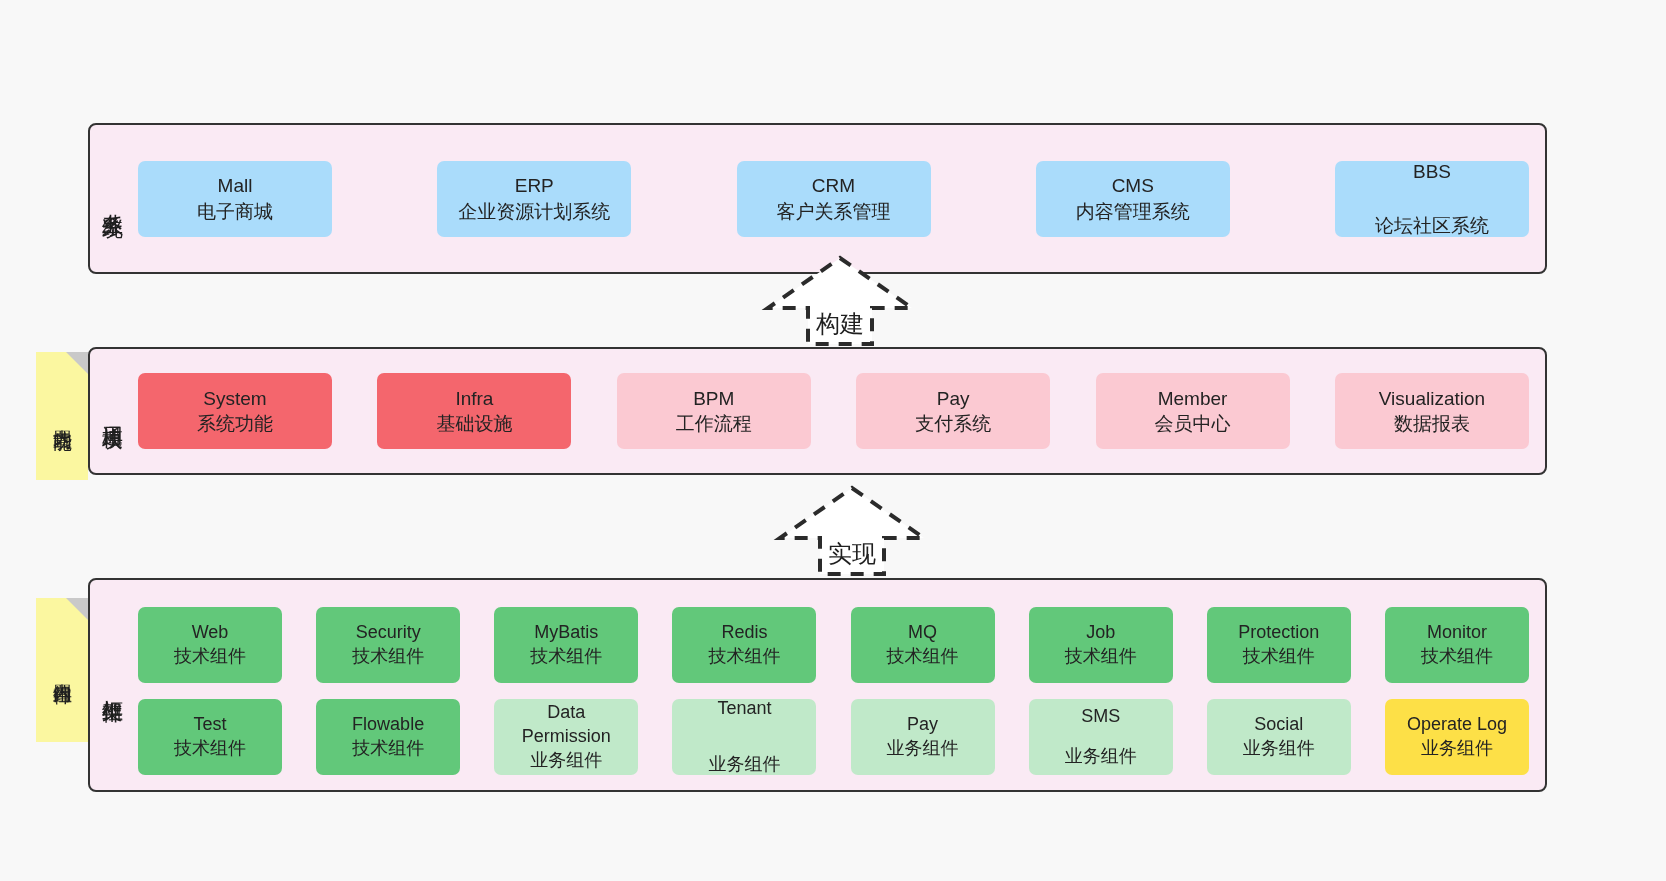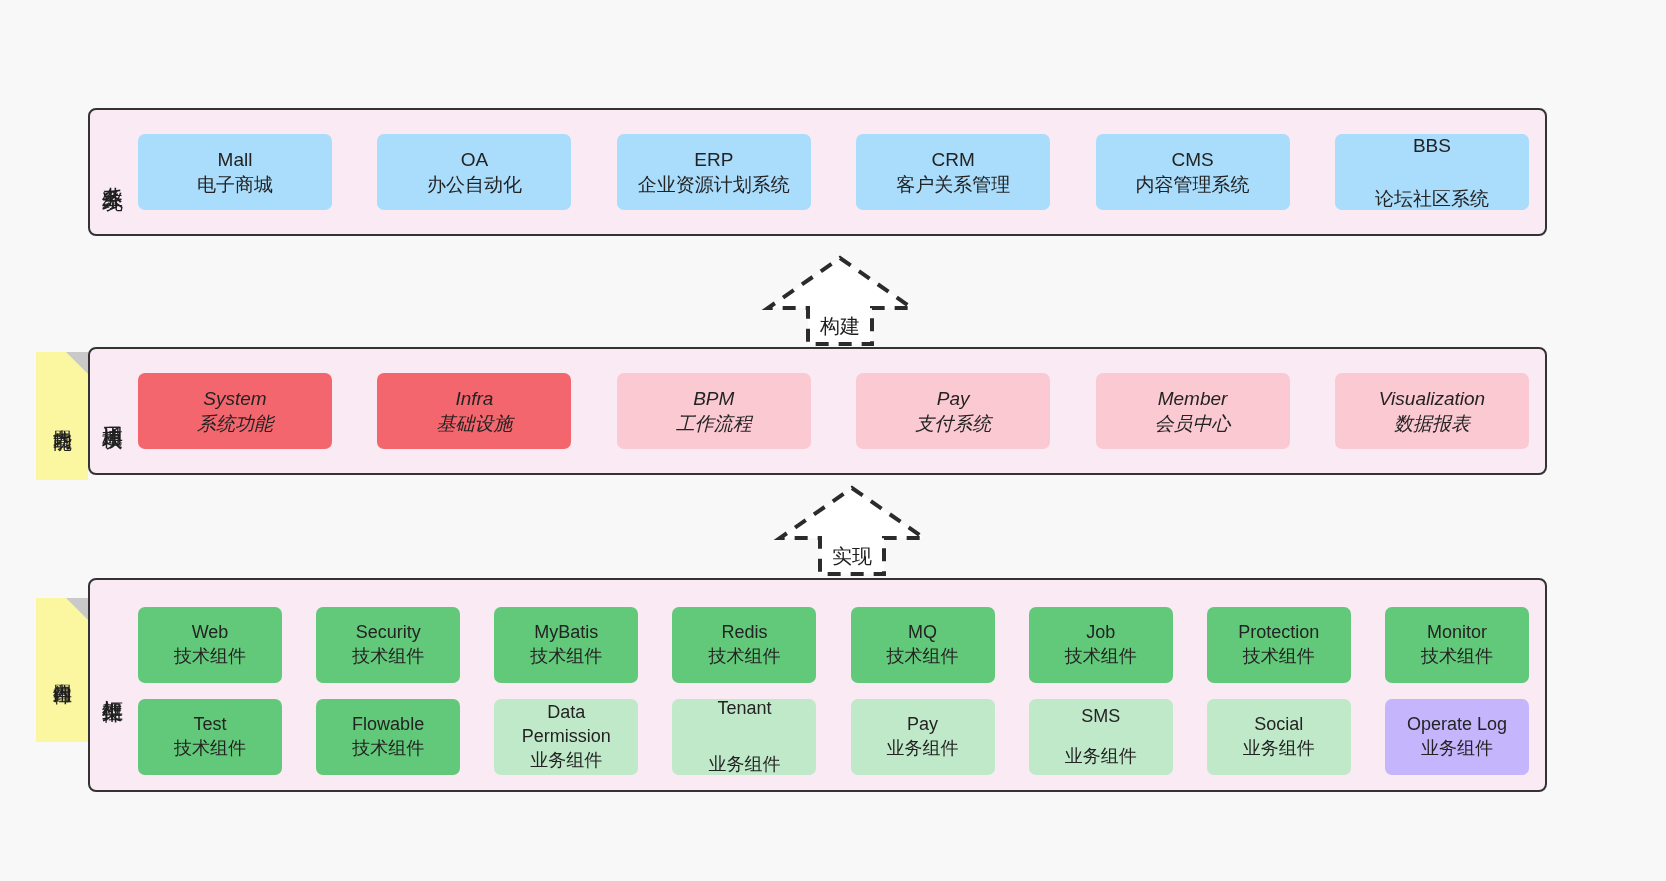--- a/index.html
+++ b/index.html
@@ -73,26 +73,26 @@
     font-size: 19px;
     line-height: 1.32;
     color: #232323;
     padding: 4px 6px;
   }
   .card .l1 { white-space: nowrap; }
   .card .l2 { white-space: nowrap; }
   .card.wrapline .l1 { white-space: normal; }
 
   
-  #layer-business { left: 88px; top: 108px; width: 1459px; height: 128px; }
+  #layer-business { left: 88px; top: 123px; width: 1459px; height: 151px; }
   #layer-business .card { width: 194px; height: 76px; }
 
   
   #layer-module { left: 88px; top: 347px; width: 1459px; height: 128px; }
-  #layer-module .card { width: 194px; height: 76px; font-style: italic; }
+  #layer-module .card { width: 194px; height: 76px; }
 
   
   #layer-frame { left: 88px; top: 578px; width: 1459px; height: 214px; }
   #layer-frame .layer-body { gap: 16px; padding-top: 12px; }
   #layer-frame .card { width: 144px; height: 76px; font-size: 18px; }
 
   
   .note {
     position: absolute;
     box-sizing: border-box;
@@ -126,45 +126,41 @@
     width: 160px;
     height: 96px;
   }
   .arrow svg { display: block; }
   .arrow .alabel {
     position: absolute;
     left: 0;
     right: 0;
     bottom: 8px;
     text-align: center;
-    font-size: 20px;
+    font-size: 24px;
     color: #1f1f1f;
     user-select: none;
   }
   #arrow-build { left: 760px; top: 252px; }
   #arrow-impl  { left: 772px; top: 482px; }
 </style>
 </head>
 <body>
 
 <div class="canvas">
 
   <div class="layer" id="layer-business">
     <div class="layer-title">业务系统</div>
     <div class="layer-body">
       <div class="row">
           <div class="card" style="background: rgb(170, 220, 251);">
             <div class="l1">Mall</div>
             <div class="l2">电子商城</div>
           </div>
           <div class="card" style="background: rgb(170, 220, 251);">
-            <div class="l1">OA</div>
-            <div class="l2">办公自动化</div>
-          </div>
-          <div class="card" style="background: rgb(170, 220, 251);">
             <div class="l1">ERP</div>
             <div class="l2">企业资源计划系统</div>
           </div>
           <div class="card" style="background: rgb(170, 220, 251);">
             <div class="l1">CRM</div>
             <div class="l2">客户关系管理</div>
           </div>
           <div class="card" style="background: rgb(170, 220, 251);">
             <div class="l1">CMS</div>
             <div class="l2">内容管理系统</div>
@@ -292,21 +288,21 @@
             <div class="l2">业务组件</div>
           </div>
           <div class="card" style="background: rgb(192, 233, 201); gap: 16px;">
             <div class="l1">SMS</div>
             <div class="l2">业务组件</div>
           </div>
           <div class="card" style="background: rgb(192, 233, 201);">
             <div class="l1">Social</div>
             <div class="l2">业务组件</div>
           </div>
-          <div class="card" style="background: #c4b5fd;">
+          <div class="card" style="background: #fde047;">
             <div class="l1">Operate Log</div>
             <div class="l2">业务组件</div>
           </div>
         </div>
     </div>
   </div>
 
 </div>
 
 </body></html>

